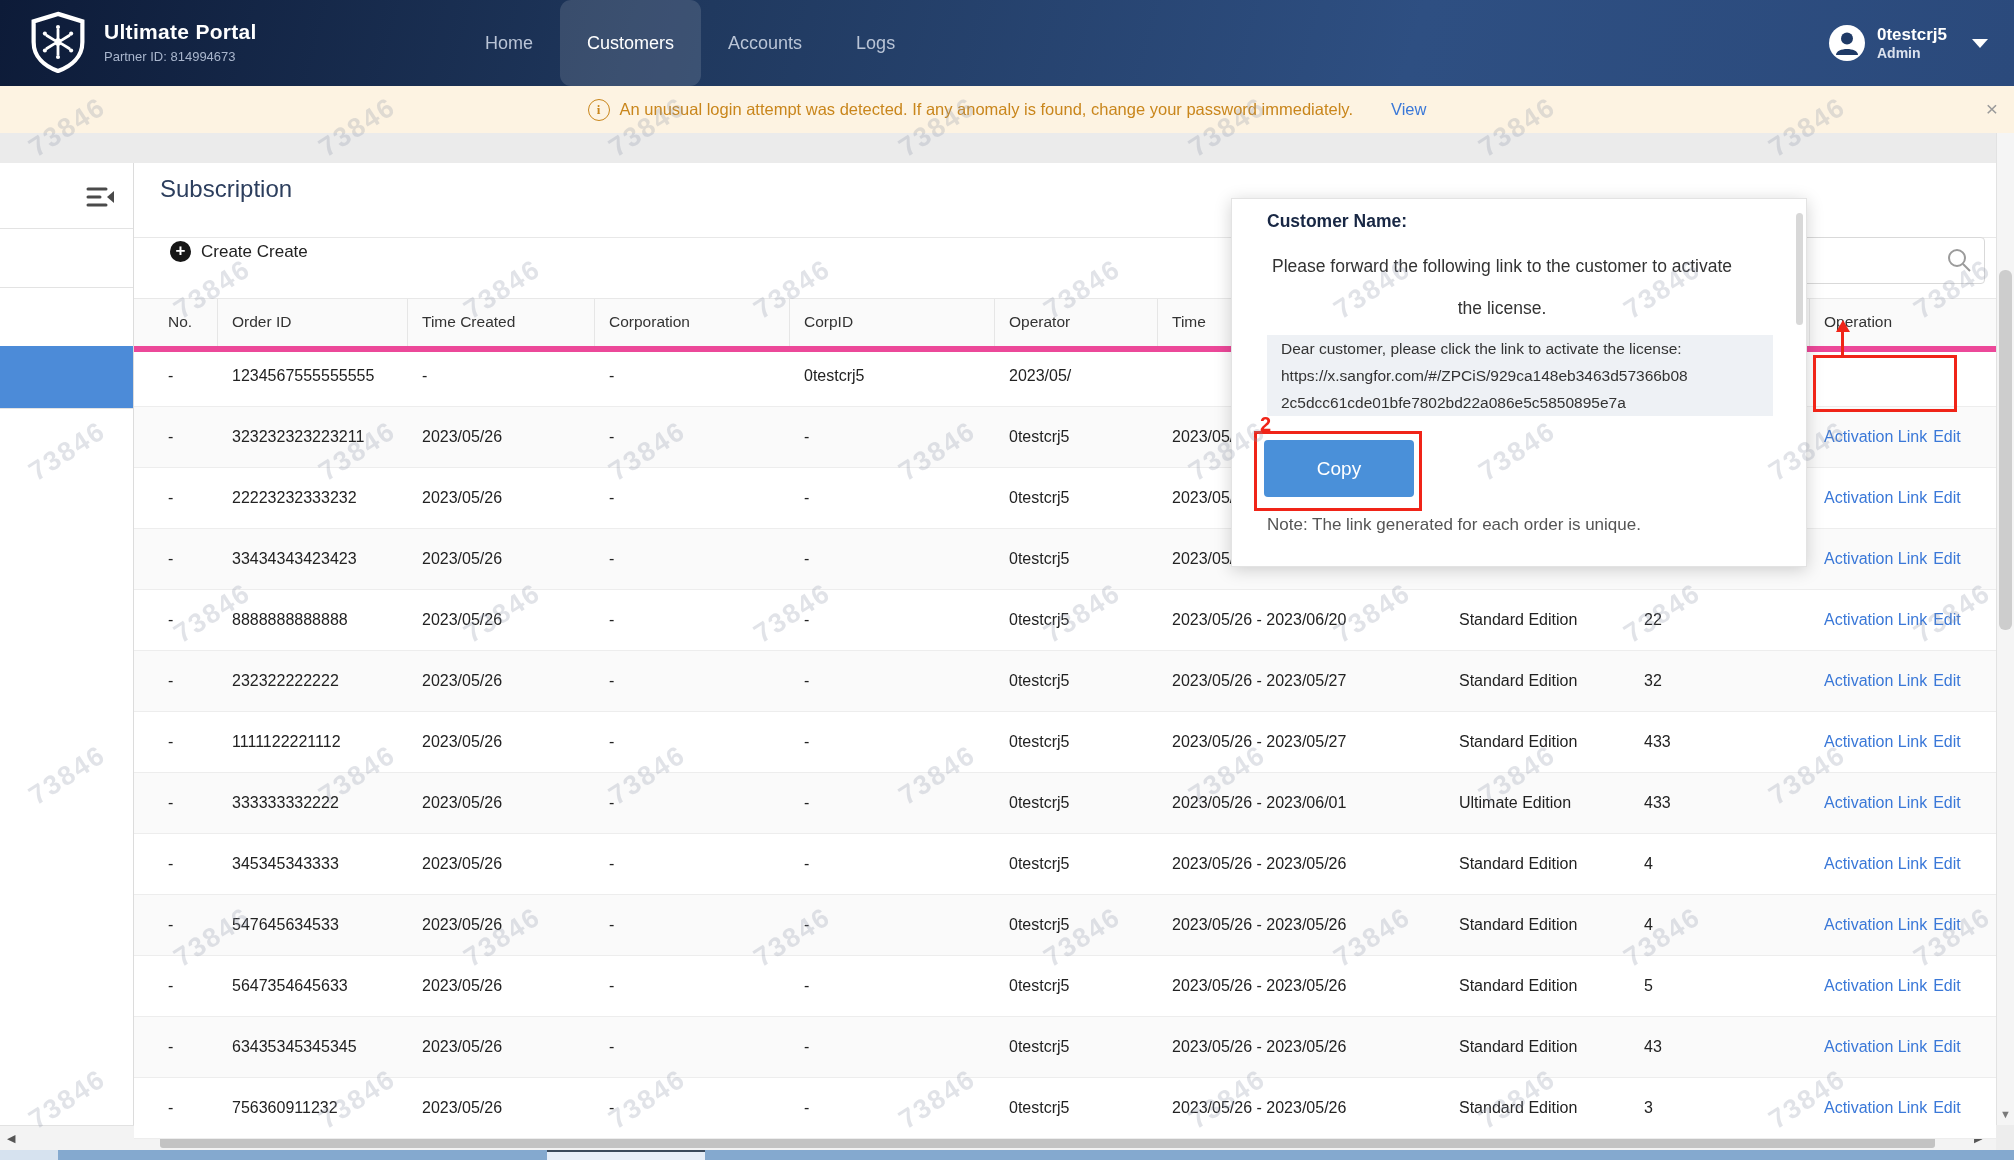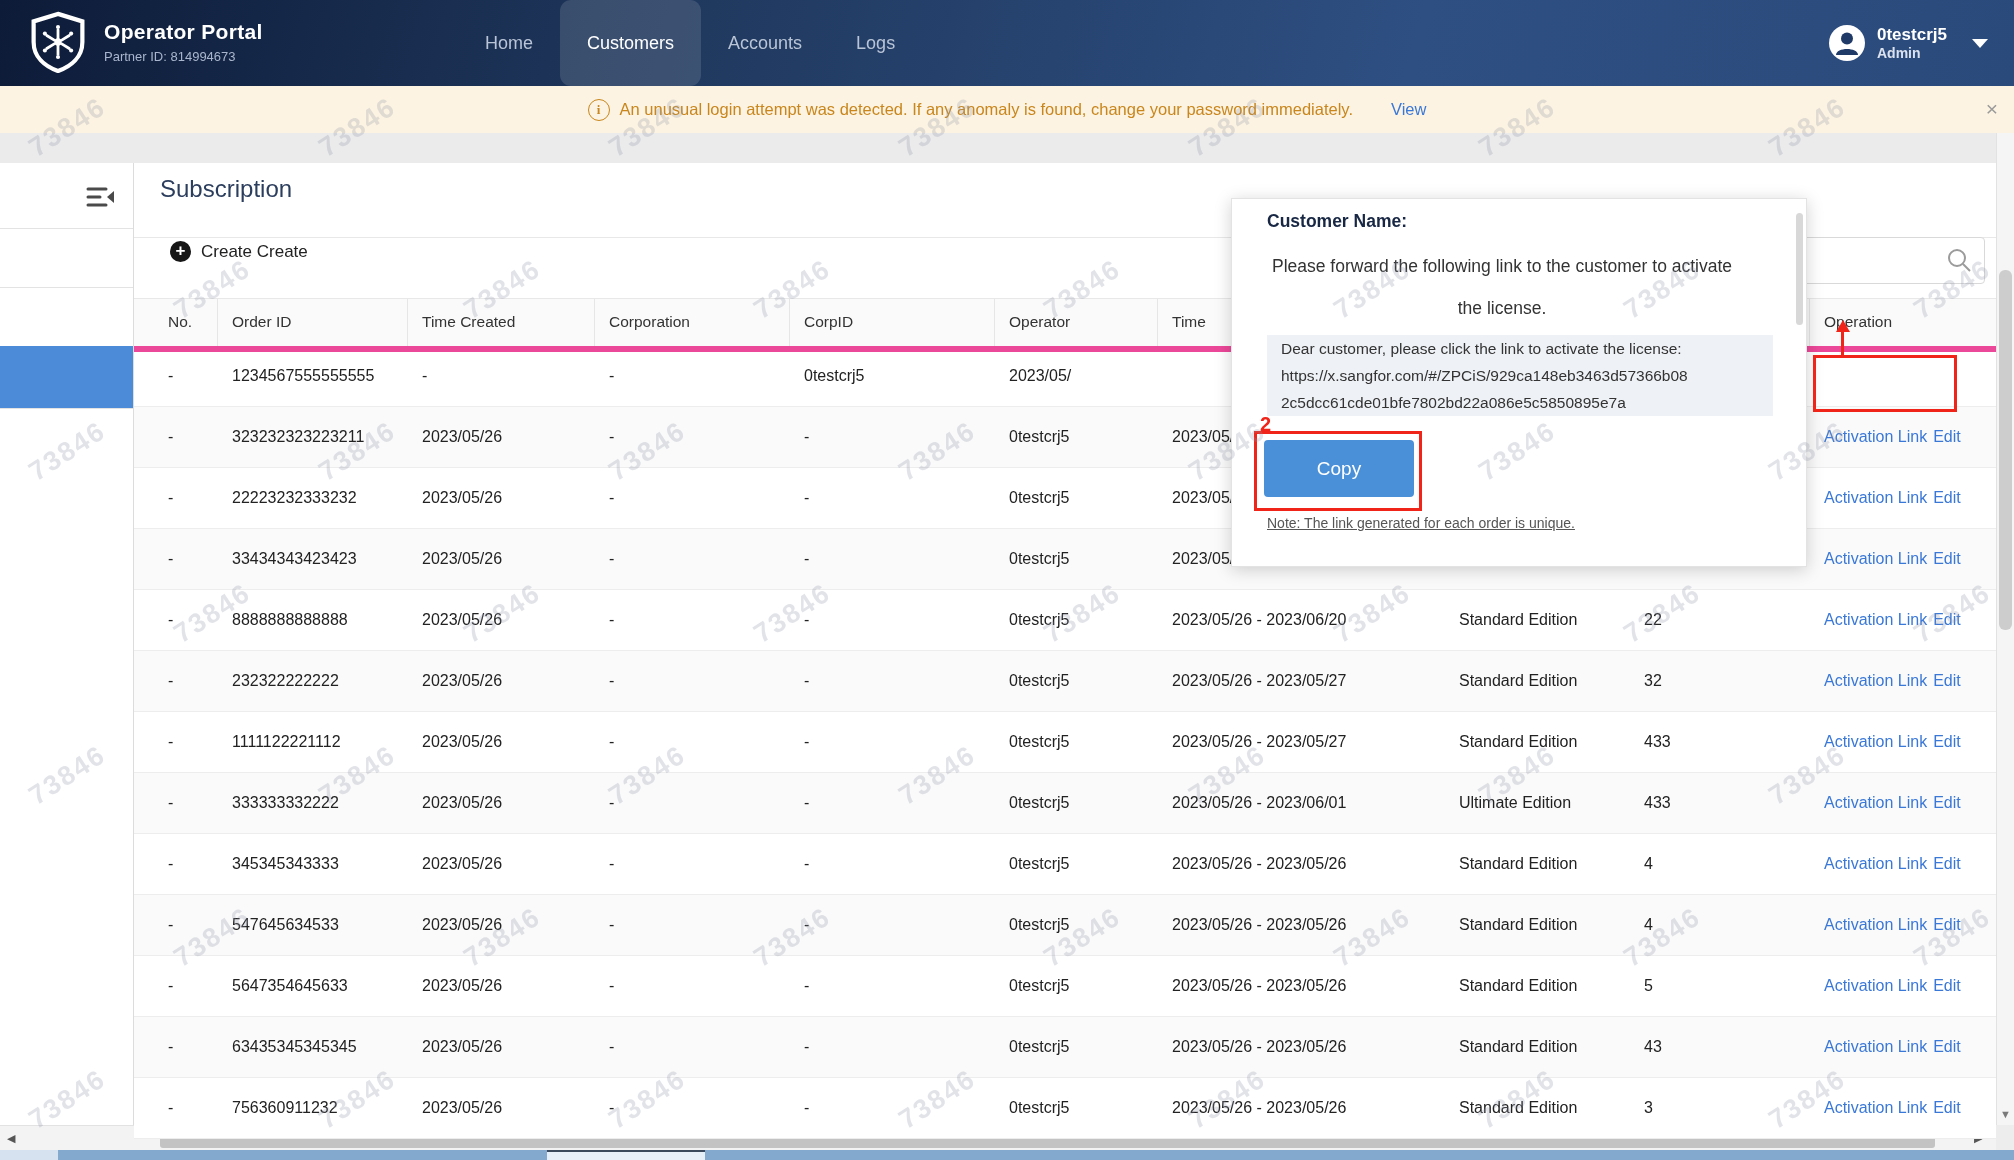--- a/index.html
+++ b/index.html
@@ -70,21 +70,21 @@
   .popup{position:absolute;left:1231px;top:198px;width:574px;height:367px;background:#fff;
          border:1px solid #e3e3e3;box-shadow:0 3px 16px rgba(0,0,0,.18);z-index:30;}
   .popup .ptitle{position:absolute;left:35px;top:12px;font-size:17.5px;font-weight:bold;color:#182744;}
   .popup .pbody{position:absolute;left:35px;top:46px;width:470px;font-size:17.5px;color:#333;line-height:42px;text-align:center;}
   .linkbox{position:absolute;left:35px;top:136px;width:478px;background:#eef1f5;padding:0 14px;
            font-size:15.5px;color:#333;line-height:27px;}
   .step2{position:absolute;left:28px;top:214px;color:var(--annot,#f02418);font-size:20px;font-weight:bold;z-index:2;}
   .copy-annot{position:absolute;left:22px;top:232px;width:162px;height:74px;border:3px solid var(--annot,#f02418);}
   .copy-btn{position:absolute;left:32px;top:241px;width:150px;height:57px;background:var(--accent,#4a90d9);
             border:none;border-radius:4px;color:#fff;font-size:19px;font-family:"Liberation Sans",sans-serif;cursor:pointer;}
-  .pnote{position:absolute;left:35px;top:316px;font-size:14px;color:#555;text-decoration:underline;}
+  .pnote{position:absolute;left:35px;top:316px;font-size:17px;color:#555;}
   .pscroll{position:absolute;right:3px;top:14px;width:7px;height:112px;background:#d8d8d8;border-radius:4px;}
 
   
   .annot-box1{position:absolute;left:1813px;top:355px;width:138px;height:51px;border:3px solid var(--annot,#f02418);z-index:40;}
   .annot-arrow{position:absolute;left:1836px;top:320px;z-index:40;}
   .annot-arrow .head{width:0;height:0;border-left:7px solid transparent;border-right:7px solid transparent;
                      border-bottom:12px solid var(--annot,#f02418);}
   .annot-arrow .stem{width:3px;height:23px;background:var(--annot,#f02418);margin-left:5px;}
 
   
@@ -124,21 +124,21 @@
             <line x1="36" y1="31" x2="44" y2="26"></line>
         </g>
         <circle cx="32" cy="17" r="2.2" fill="#fff"></circle>
           <circle cx="32" cy="49" r="2.2" fill="#fff"></circle>
         <circle cx="18" cy="24" r="2.2" fill="#fff"></circle>
           <circle cx="46" cy="42" r="2.2" fill="#fff"></circle>
         <circle cx="18" cy="42" r="2.2" fill="#fff"></circle>
           <circle cx="46" cy="24" r="2.2" fill="#fff"></circle>
       </svg>
       <div class="brand-text">
-        <div class="t1">Operator Portal</div>
+        <div class="t1">Ultimate Portal</div>
         <div class="t2">Partner ID: 814994673</div>
       </div>
     </div>
     <div class="nav" id="nav-items">
         <div class="nav-item">Home</div>
         <div class="nav-item active">Customers</div>
         <div class="nav-item">Accounts</div>
         <div class="nav-item">Logs</div>
       </div>
     <div class="user">

